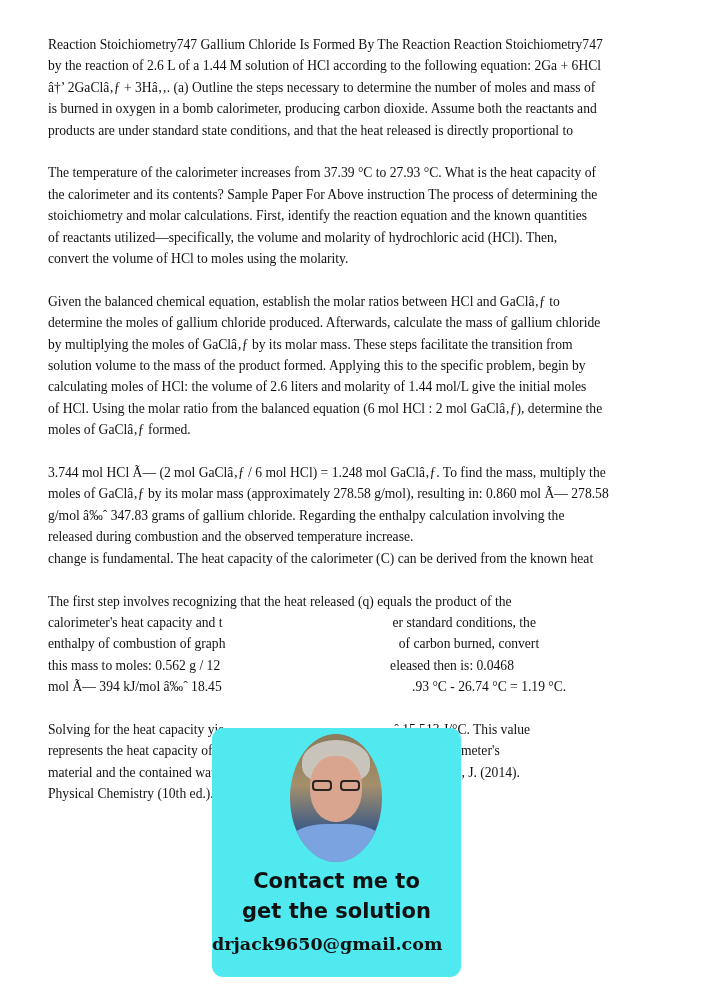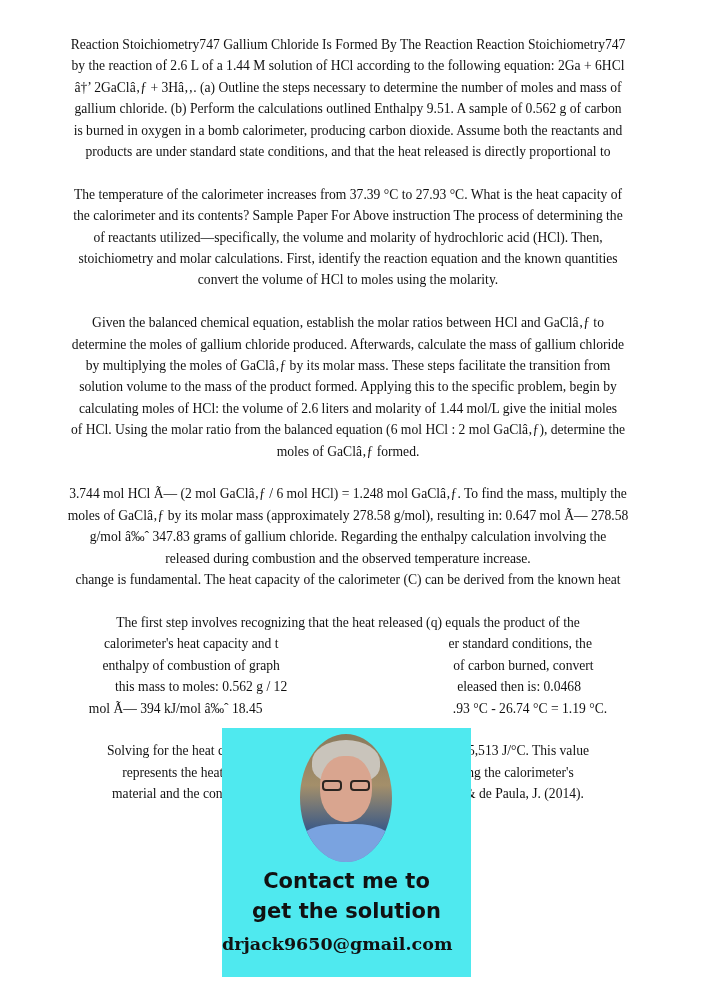--- a/index.html
+++ b/index.html
@@ -2,25 +2,26 @@
 <html><head>
 <meta charset="utf-8">
 <style>
   html, body { margin: 0; padding: 0; background: #ffffff; }
   body { width: 708px; height: 1000px; position: relative; overflow: hidden; }
   .page {
     position: absolute; left: 48px; top: 34px; width: 600px;
     font-family: "Liberation Serif", "DejaVu Serif", serif;
     font-size: 13.6px; line-height: 21.4px; color: #111111;
   }
-  .para { margin: 0 0 21.4px 0; text-align: center; }
+  .para { margin: 0 0 21.4px 0; }
   .line { display: block; white-space: nowrap; }
   .promo {
-    position: absolute; left: 222px; top: 728px; width: 249px; height: 249px;
+    position: absolute; left: 212px; top: 728px; width: 249px; height: 249px;
     background: #4fe9ef;
+    border-radius: 11px;
   }
   .photo {
     position: absolute; left: 78px; top: 6px; width: 92px; height: 128px;
     border-radius: 50%; overflow: hidden;
     background: linear-gradient(180deg, #8a7a5c 0%, #a48f6a 40%, #3c5a86 75%, #6f96d0 100%);
   }
   .photo .hair {
     position: absolute; left: 12px; top: 6px; width: 68px; height: 44px;
     border-radius: 50% 50% 40% 40%; background: #c9c4bb;
   }
@@ -53,43 +54,42 @@
   }
 </style>
 </head>
 <body>
 
 <div class="page">
   <p class="para">
     <span class="line">Reaction Stoichiometry747 Gallium Chloride Is Formed By The Reaction Reaction Stoichiometry747</span>
     <span class="line">by the reaction of 2.6 L of a 1.44 M solution of HCl according to the following equation: 2Ga + 6HCl</span>
     <span class="line">â†’ 2GaClâ‚ƒ + 3Hâ‚‚. (a) Outline the steps necessary to determine the number of moles and mass of</span>
-    <span class="line">gallium chloride. (b) Perform the calculations outlined Enthalpy 9.51. A sample of 0.562 g of carbon</span>
     <span class="line">is burned in oxygen in a bomb calorimeter, producing carbon dioxide. Assume both the reactants and</span>
     <span class="line">products are under standard state conditions, and that the heat released is directly proportional to</span>
   </p>
   <p class="para">
     <span class="line">The temperature of the calorimeter increases from 37.39 °C to 27.93 °C. What is the heat capacity of</span>
     <span class="line">the calorimeter and its contents? Sample Paper For Above instruction The process of determining the</span>
+    <span class="line">stoichiometry and molar calculations. First, identify the reaction equation and the known quantities</span>
     <span class="line">of reactants utilized—specifically, the volume and molarity of hydrochloric acid (HCl). Then,</span>
-    <span class="line">stoichiometry and molar calculations. First, identify the reaction equation and the known quantities</span>
     <span class="line">convert the volume of HCl to moles using the molarity.</span>
   </p>
   <p class="para">
     <span class="line">Given the balanced chemical equation, establish the molar ratios between HCl and GaClâ‚ƒ to</span>
     <span class="line">determine the moles of gallium chloride produced. Afterwards, calculate the mass of gallium chloride</span>
     <span class="line">by multiplying the moles of GaClâ‚ƒ by its molar mass. These steps facilitate the transition from</span>
     <span class="line">solution volume to the mass of the product formed. Applying this to the specific problem, begin by</span>
     <span class="line">calculating moles of HCl: the volume of 2.6 liters and molarity of 1.44 mol/L give the initial moles</span>
     <span class="line">of HCl. Using the molar ratio from the balanced equation (6 mol HCl : 2 mol GaClâ‚ƒ), determine the</span>
     <span class="line">moles of GaClâ‚ƒ formed.</span>
   </p>
   <p class="para">
     <span class="line">3.744 mol HCl Ã— (2 mol GaClâ‚ƒ / 6 mol HCl) = 1.248 mol GaClâ‚ƒ. To find the mass, multiply the</span>
-    <span class="line">moles of GaClâ‚ƒ by its molar mass (approximately 278.58 g/mol), resulting in: 0.647 mol Ã— 278.58</span>
+    <span class="line">moles of GaClâ‚ƒ by its molar mass (approximately 278.58 g/mol), resulting in: 0.860 mol Ã— 278.58</span>
     <span class="line">g/mol â‰ˆ 347.83 grams of gallium chloride. Regarding the enthalpy calculation involving the</span>
     <span class="line">released during combustion and the observed temperature increase.</span>
     <span class="line">change is fundamental. The heat capacity of the calorimeter (C) can be derived from the known heat</span>
   </p>
   <p class="para">
     <span class="line" style="white-space:pre">The first step involves recognizing that the heat released (q) equals the product of the</span>
     <span class="line" style="white-space:pre">calorimeter's heat capacity and t                                                  er standard conditions, the</span>
     <span class="line" style="white-space:pre">enthalpy of combustion of graph                                                   of carbon burned, convert</span>
     <span class="line" style="white-space:pre">this mass to moles: 0.562 g / 12                                                  eleased then is: 0.0468</span>
     <span class="line" style="white-space:pre">mol Ã— 394 kJ/mol â‰ˆ 18.45                                                        .93 °C - 26.74 °C = 1.19 °C.</span>

